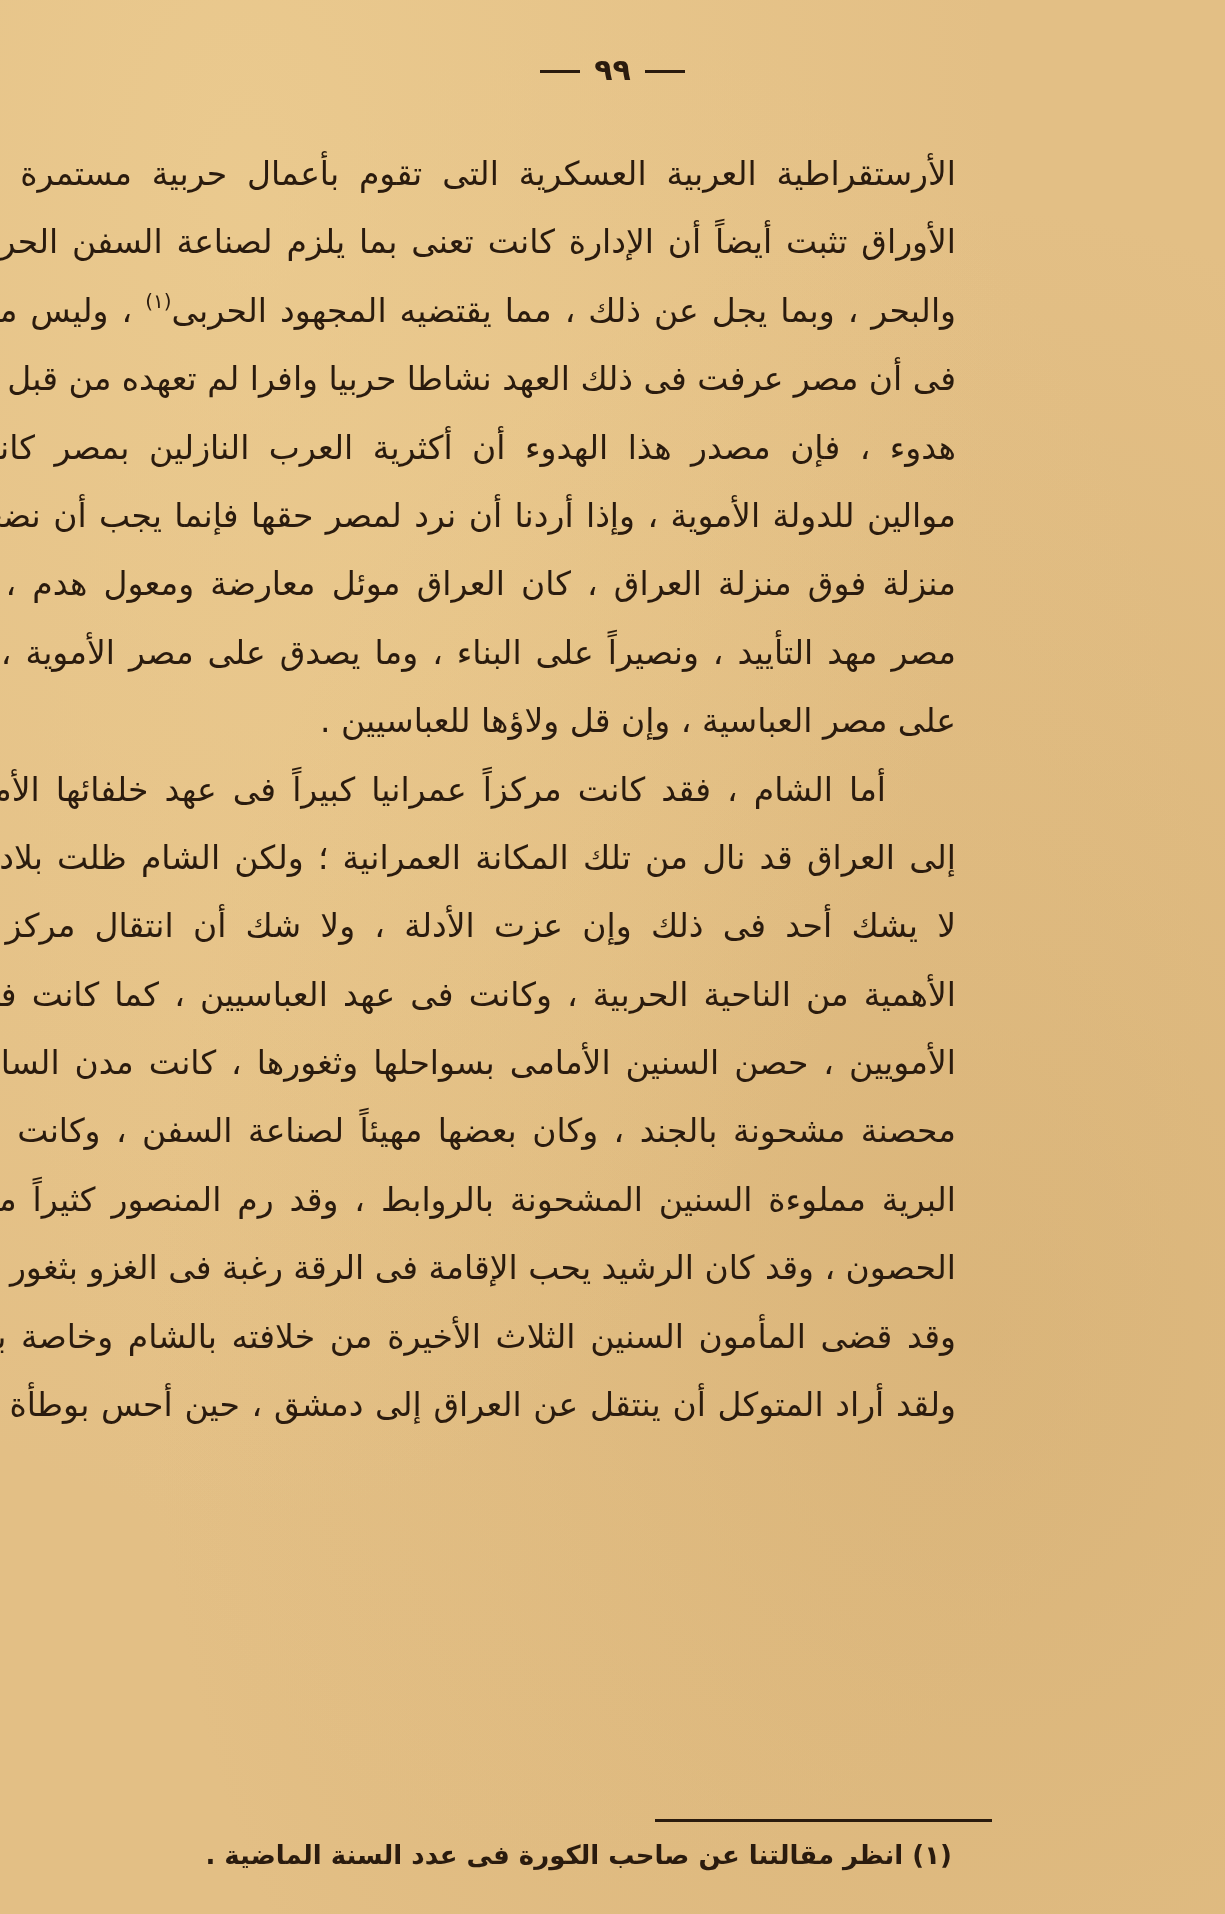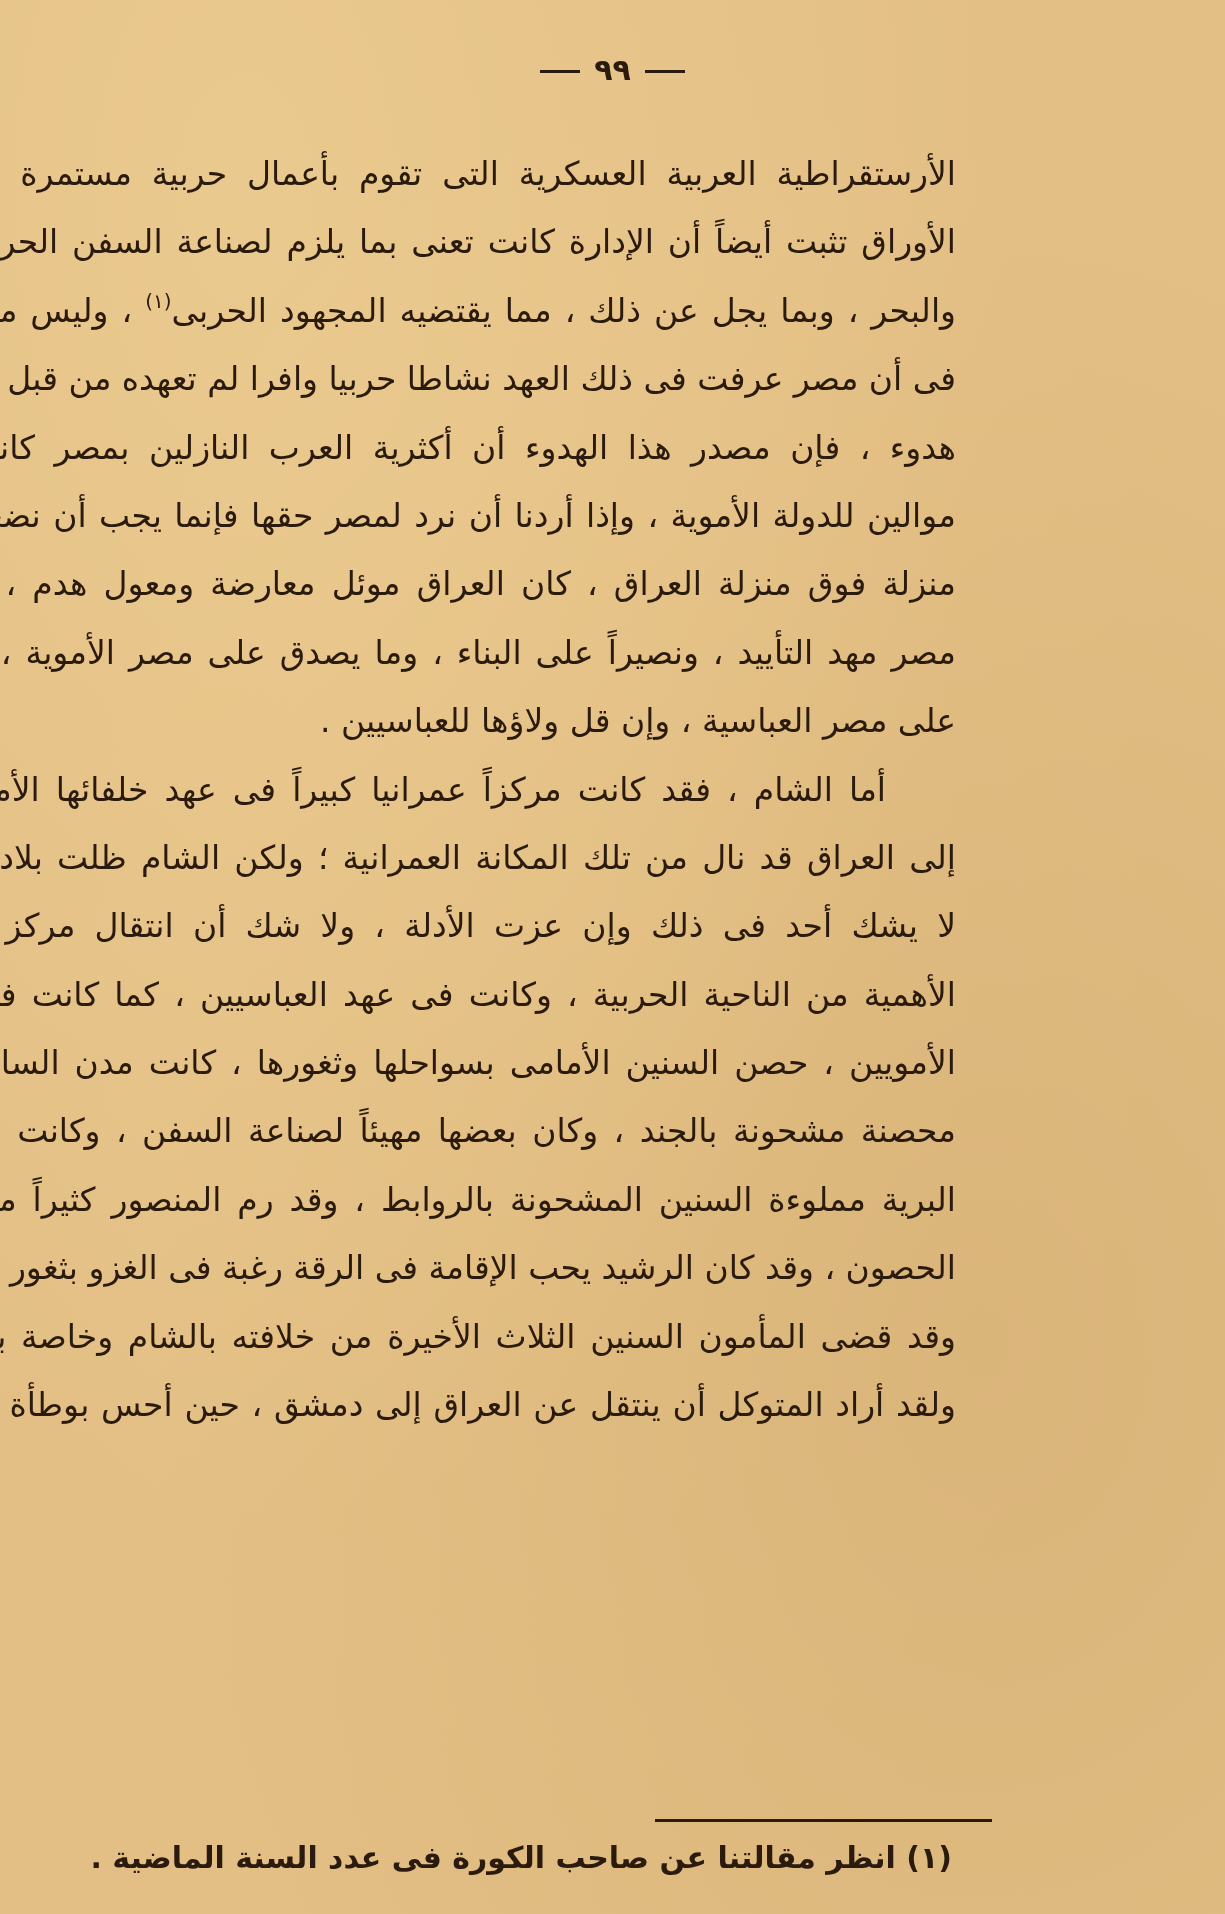--- a/index.html
+++ b/index.html
@@ -79,21 +79,21 @@
       right: 52px;
       width: 337px;
       height: 3px;
       background: #2a1b0e;
     }
     .footnote {
       position: absolute;
       top: 1840px;
       right: 92px;
       direction: rtl;
-      font-size: 30px;
+      font-size: 26px;
       font-weight: bold;
       white-space: nowrap;
       text-align: center;
     }
   </style>
 </head>
 <body>
 
 <div class="page">
 

